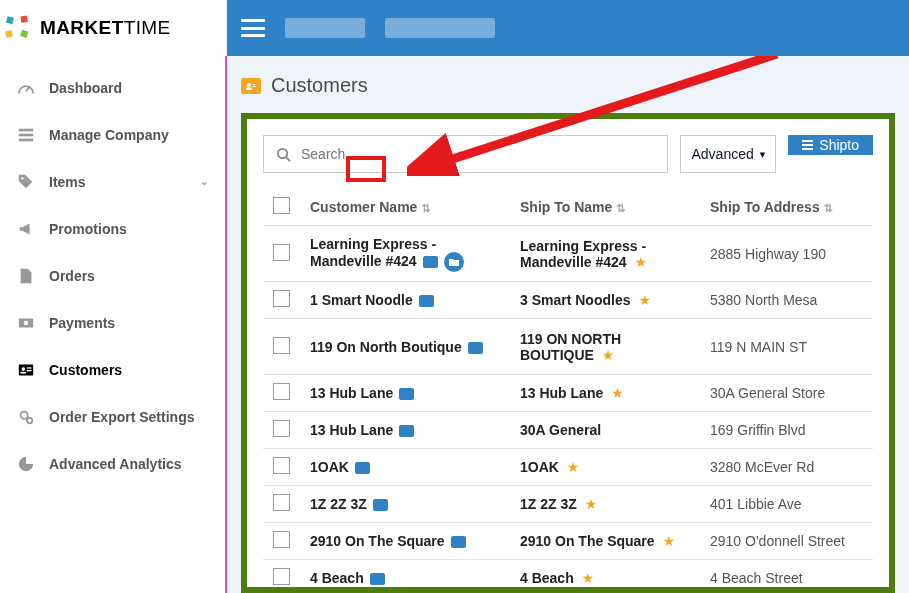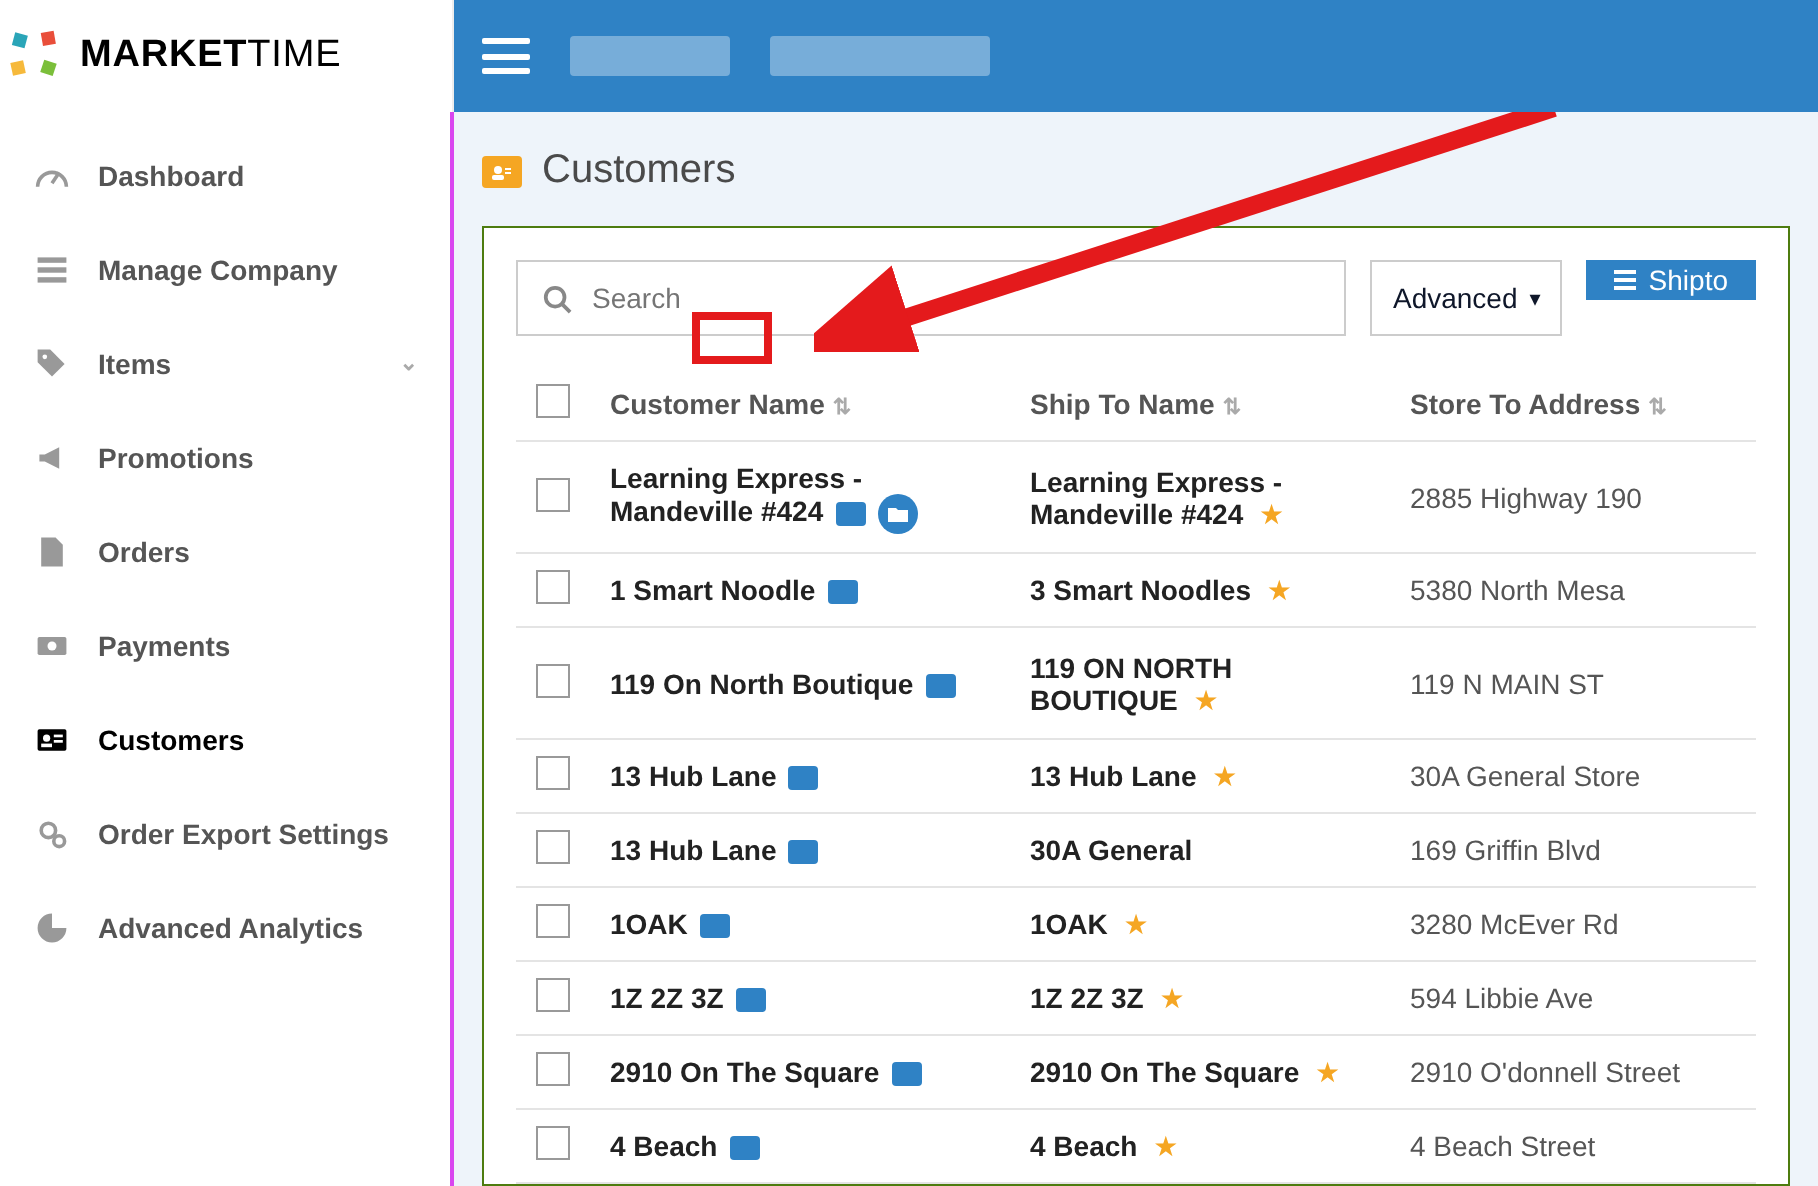--- a/index.html
+++ b/index.html
@@ -21,21 +21,21 @@
     .sidebar { width:227px; border-right:2px solid #d946ef; padding-top:8px; overflow-y:auto; }
     .side-item { display:flex; align-items:center; height:47px; padding:0 16px; cursor:pointer; color:#555; font-weight:600; font-size:14px; gap:13px; }
     .side-item .icn { width:20px; height:20px; display:flex; align-items:center; justify-content:center; color:#999; }
     .side-item.active { color:#000; }
     .side-item.active .icn { color:#000; }
     .chev { margin-left:auto; font-size:11px; color:#aaa; }
     
     .main { flex:1; background:#eef4fa; padding:18px 14px 0 14px; display:flex; flex-direction:column; overflow:hidden; position:relative; }
     .page-title { display:flex; align-items:center; gap:10px; color:#4a4a4a; font-size:20px; font-weight:400; margin-bottom:16px; }
     .title-icon { width:20px; height:16px; background:#f5a623; border-radius:2px; display:flex; align-items:center; justify-content:center; color:#fff; font-size:10px; }
-    .card { background:#fff; border:1px solid #4d7c0f; padding:16px 16px 0 16px; flex:1; display:flex; flex-direction:column; overflow:hidden; }
+    .card { background:#fff; border:6px solid #4d7c0f; padding:16px 16px 0 16px; flex:1; display:flex; flex-direction:column; overflow:hidden; }
     .searchrow { display:flex; gap:12px; margin-bottom:16px; }
     .searchbox { flex:1; display:flex; align-items:center; border:1px solid #ccc; height:38px; padding:0 12px; gap:10px; }
     .searchbox input { border:none; outline:none; flex:1; font-size:14px; color:#888; }
     .adv-btn { height:38px; border:1px solid #ccc; background:#fff; padding:0 10px; display:flex; align-items:center; gap:6px; font-size:14px; color:#0f172a; cursor:pointer; }
     .shipto-btn { height:20px; background:#2f82c5; color:#fff; border:none; padding:0 14px; display:flex; align-items:center; gap:6px; font-size:14px; cursor:pointer; }
     .lines { display:inline-flex; flex-direction:column; gap:2px; }
     .lines span{ width:11px; height:2px; background:#fff; }
     
     .table { flex:1; overflow:auto; }
     table { width:100%; border-collapse:collapse; }
@@ -206,21 +206,21 @@
           </button>
         </div>
 
         <div class="table">
           <table>
             <thead>
               <tr>
                 <th class="chk"><span class="chk-box"></span></th>
                 <th class="col-name"><span>Customer Name</span><span class="sorticons">⇅</span></th>
                 <th class="col-ship"><span>Ship To Name</span><span class="sorticons">⇅</span></th>
-                <th><span>Store To Address</span><span class="sorticons">⇅</span></th>
+                <th><span>Ship To Address</span><span class="sorticons">⇅</span></th>
               </tr>
             </thead>
             <tbody id="rows-body">
                 <tr class="row-tall">
                   <td class="chk"><span class="chk-box"></span></td>
                   <td><span class="cname">Learning Express - Mandeville #424</span><span class="badge"></span><span class="folder">
                       <svg width="10" height="8" viewBox="0 0 10 8">
                         <path d="M0 1h4l1 1h5v6H0z" fill="#fff"></path>
                       </svg>
                     </span></td>
@@ -254,21 +254,21 @@
                 <tr>
                   <td class="chk"><span class="chk-box"></span></td>
                   <td><span class="cname">1OAK</span><span class="badge"></span></td>
                   <td><span class="sname">1OAK</span> <span class="star">★</span></td>
                   <td class="addr">3280 McEver Rd</td>
                 </tr>
                 <tr>
                   <td class="chk"><span class="chk-box"></span></td>
                   <td><span class="cname">1Z 2Z 3Z</span><span class="badge"></span></td>
                   <td><span class="sname">1Z 2Z 3Z</span> <span class="star">★</span></td>
-                  <td class="addr">594 Libbie Ave</td>
+                  <td class="addr">401 Libbie Ave</td>
                 </tr>
                 <tr>
                   <td class="chk"><span class="chk-box"></span></td>
                   <td><span class="cname">2910 On The Square</span><span class="badge"></span></td>
                   <td><span class="sname">2910 On The Square</span> <span class="star">★</span></td>
                   <td class="addr">2910 O'donnell Street</td>
                 </tr>
                 <tr>
                   <td class="chk"><span class="chk-box"></span></td>
                   <td><span class="cname">4 Beach</span><span class="badge"></span></td>

